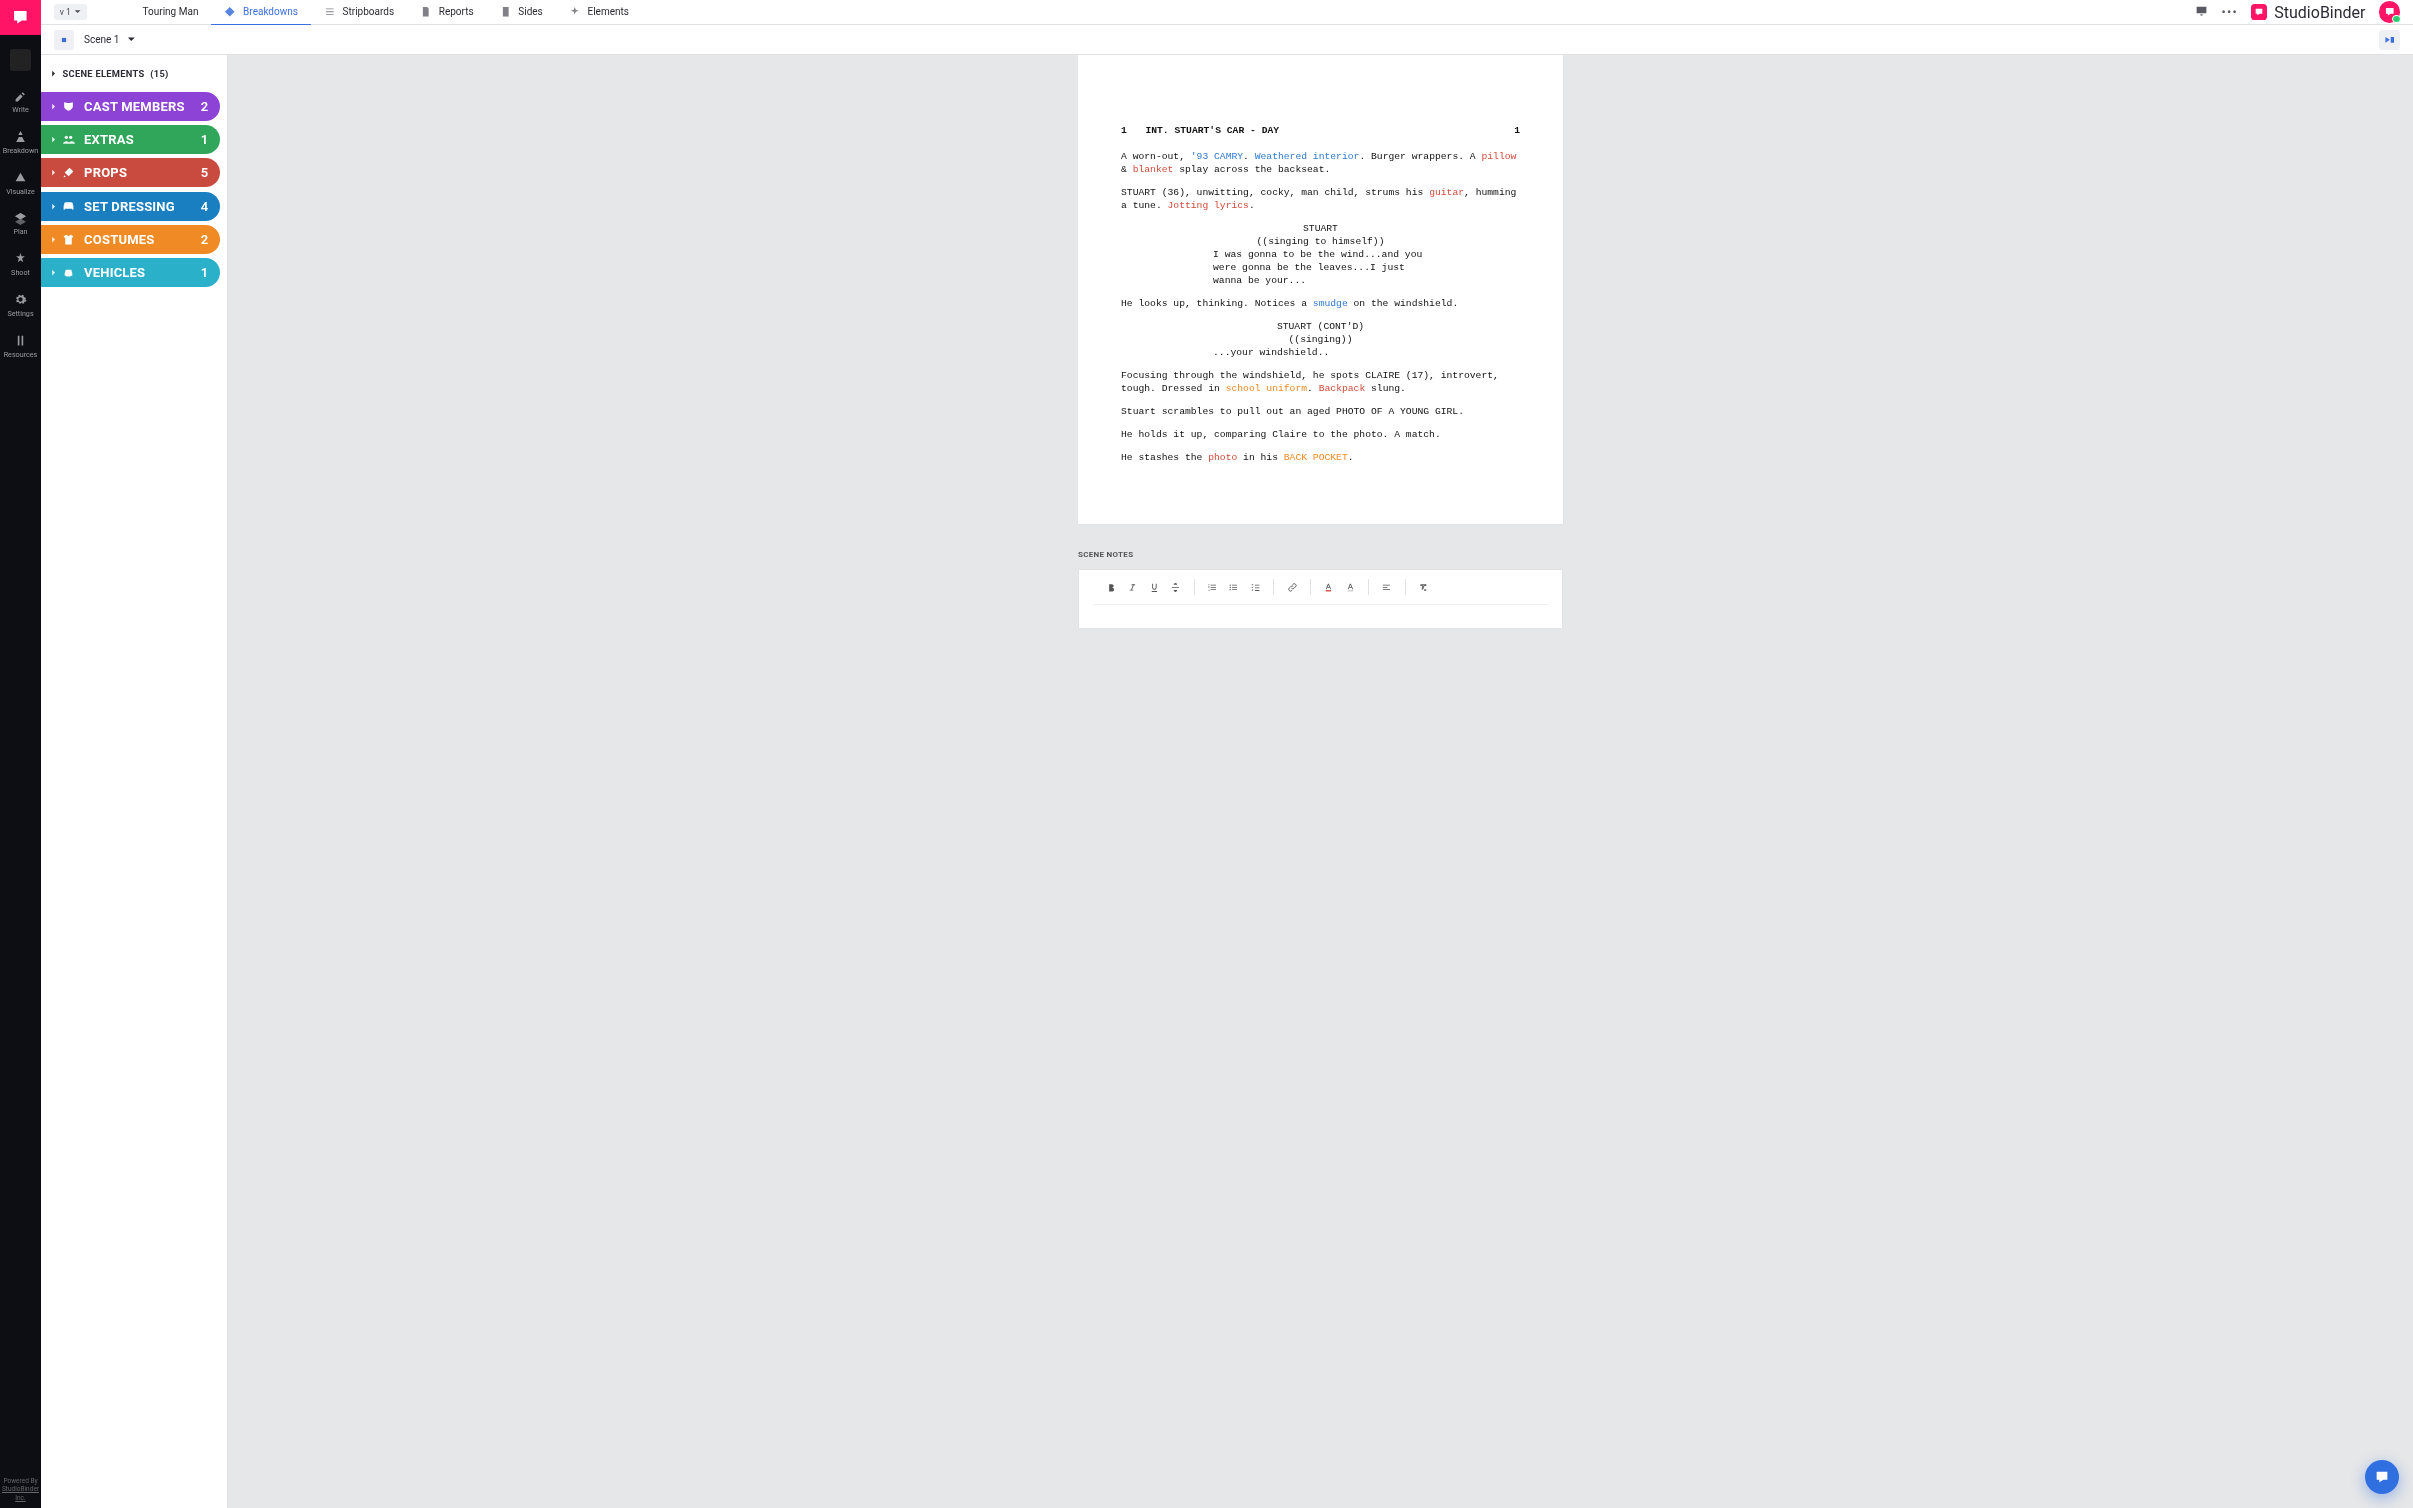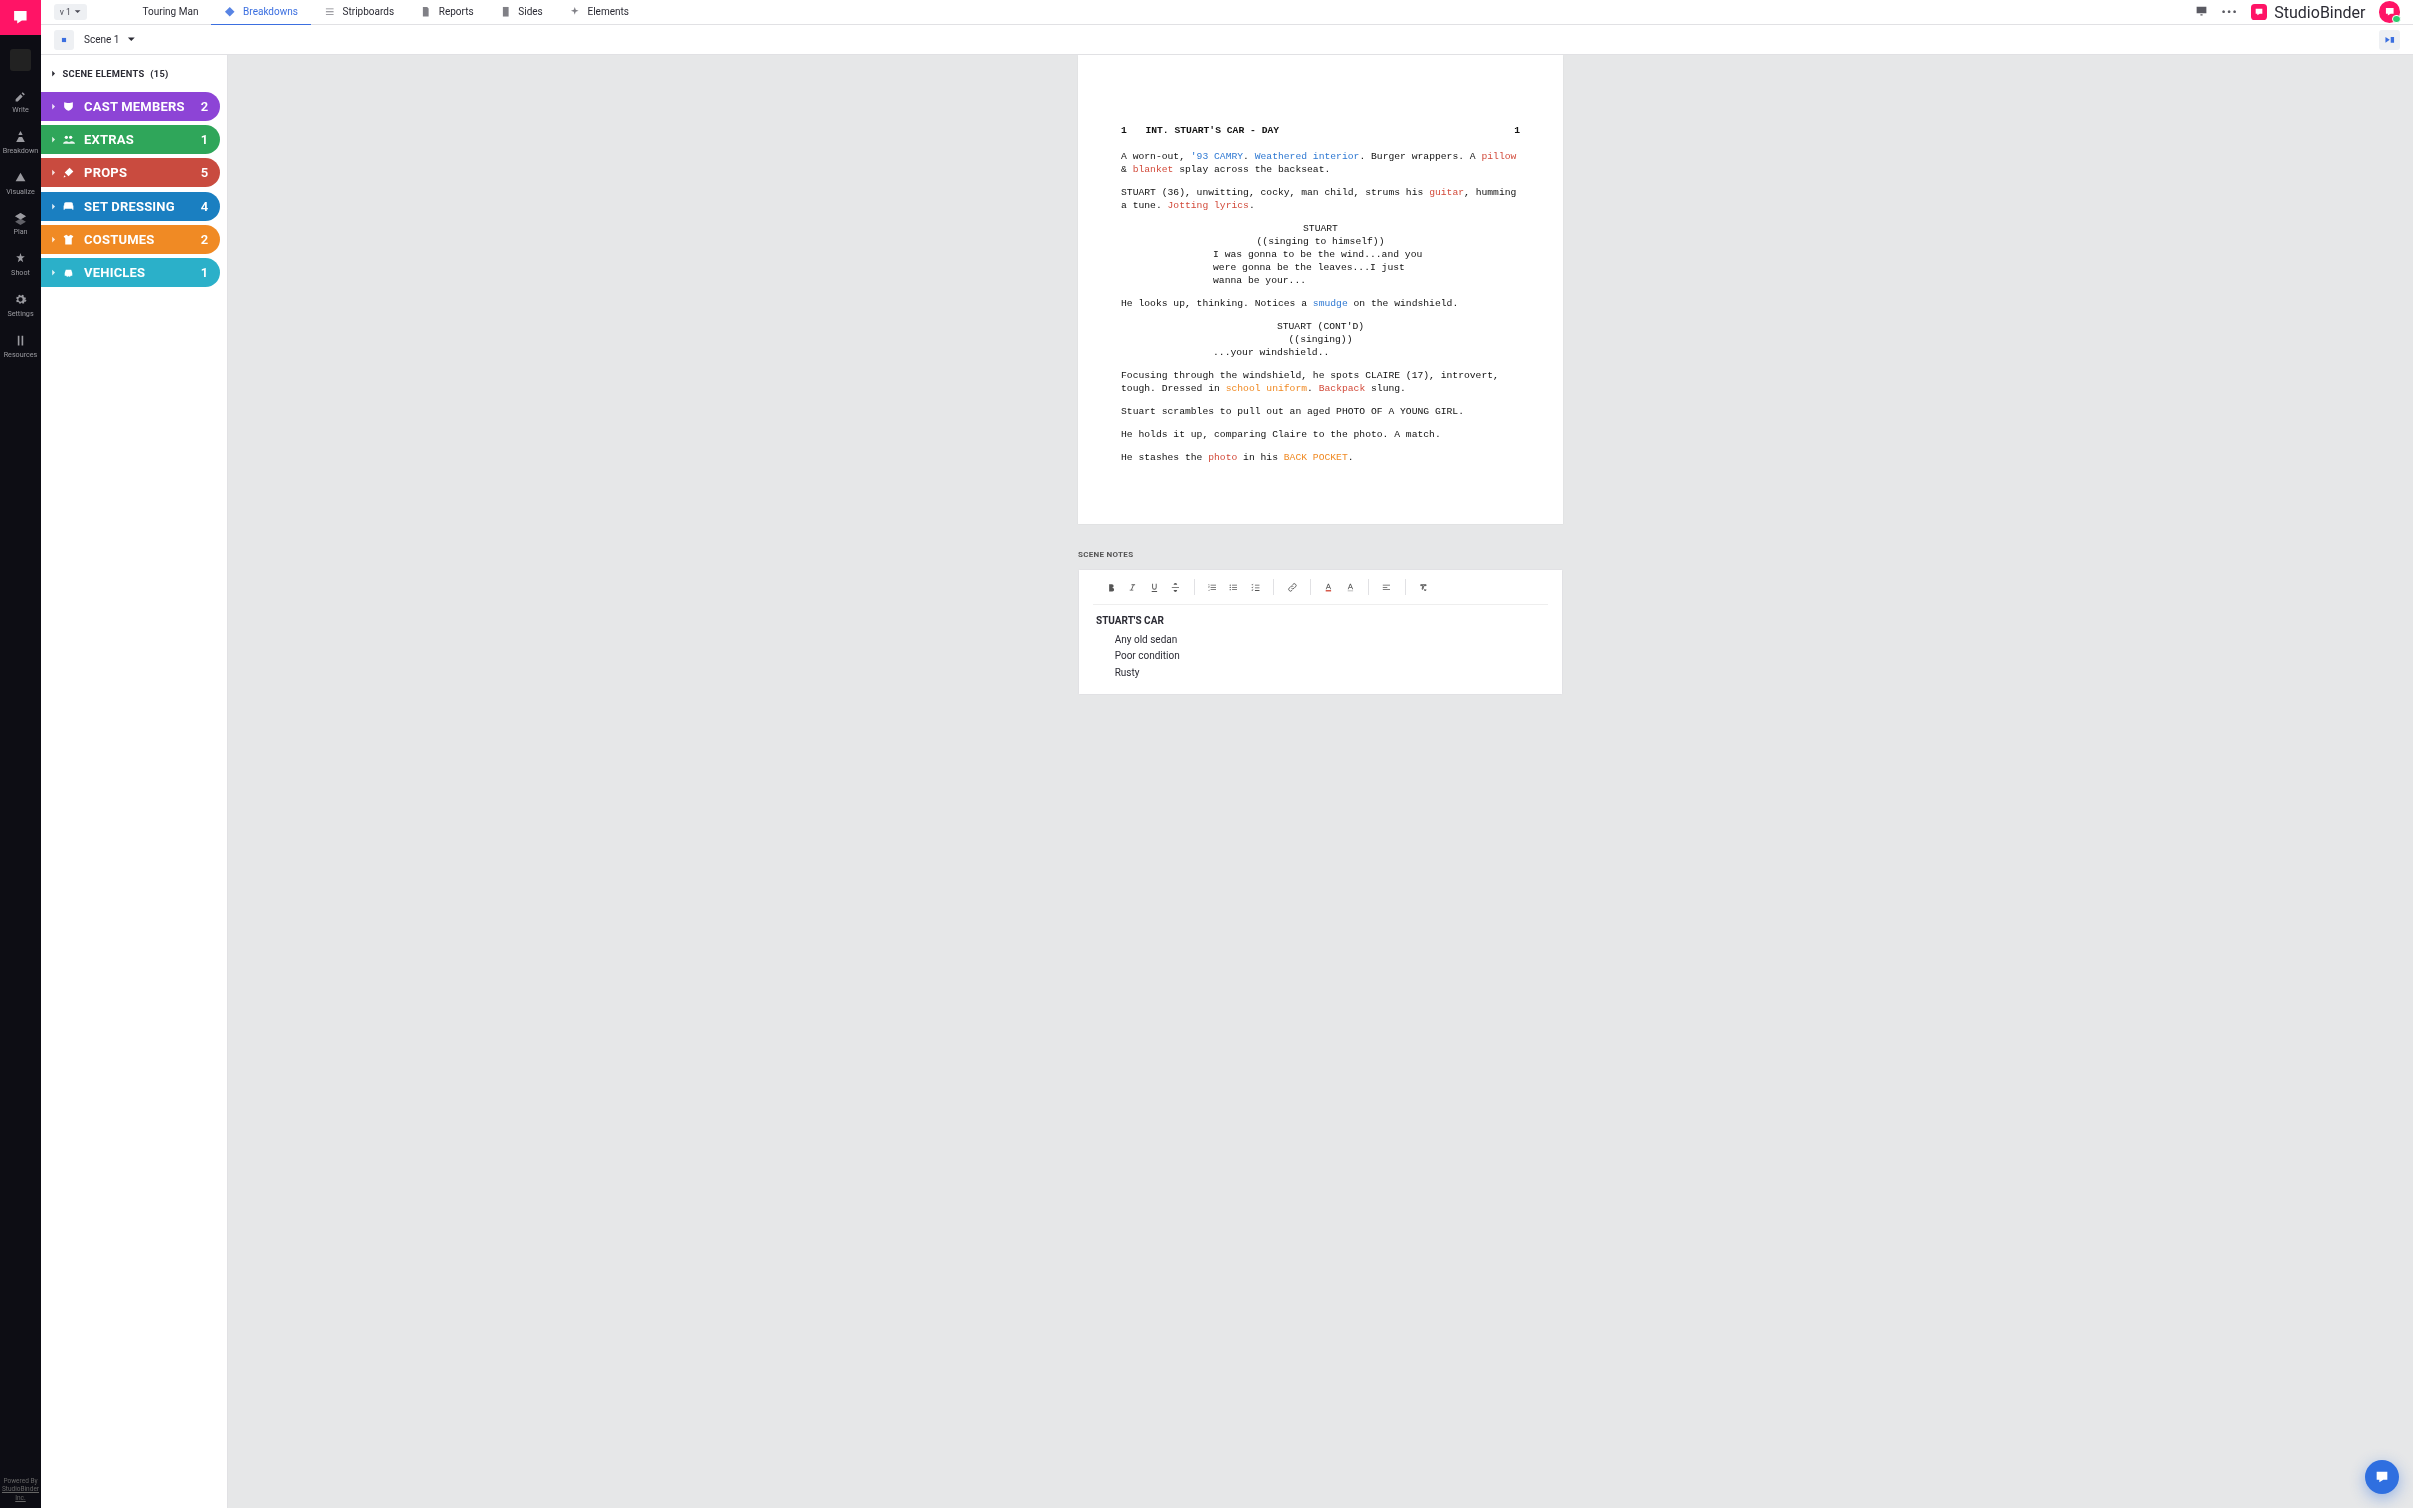--- a/index.html
+++ b/index.html
@@ -466,28 +466,20 @@
                     <path d="M4 6h16v2H4zm0 5h10v2H4zm0 5h16v2H4z"></path>
                   </svg>
                 </span>
               <span class="tb-sep"></span>
               <span class="tb-btn">
                   <svg viewBox="0 0 24 24">
                     <path d="M6 6h12v2h-5l-2 8h-2l2-8H6zM14 16l4 4m0-4l-4 4" stroke="#555" stroke-width="2" fill="none"></path>
                   </svg>
                 </span>
             </div>
-            <div class="notes-body">
-              <h4>STUART'S CAR</h4>
-              <ul>
-                <li>Any old sedan</li>
-                <li>Poor condition</li>
-                <li>Rusty</li>
-              </ul>
-            </div>
           </div>
         </div>
       </div>
     </div>
   </div>
 </div>
 
 <div class="intercom">
   <svg viewBox="0 0 24 24">
       <path d="M4 4h16v12H14l-6 4v-4H4z"></path>

